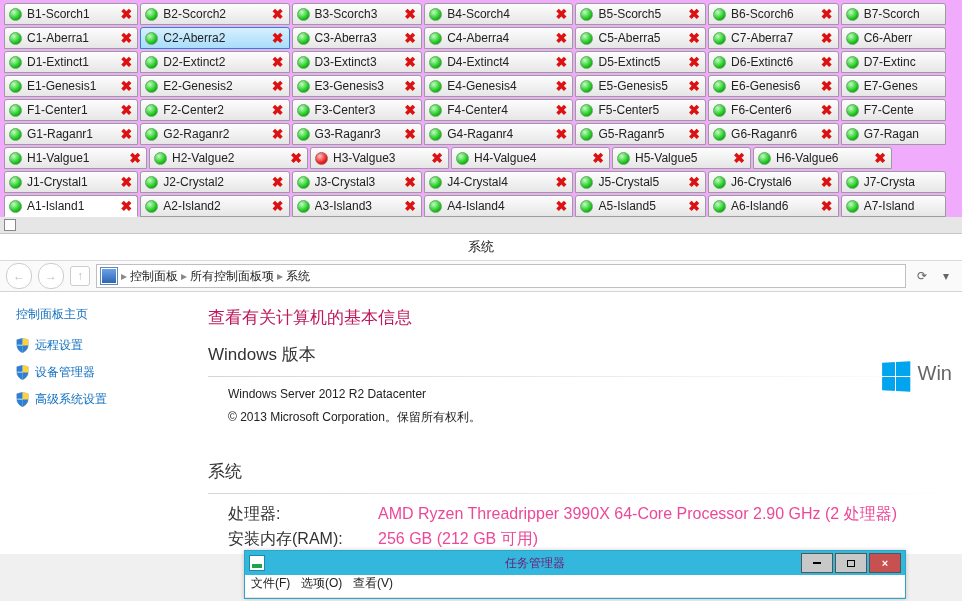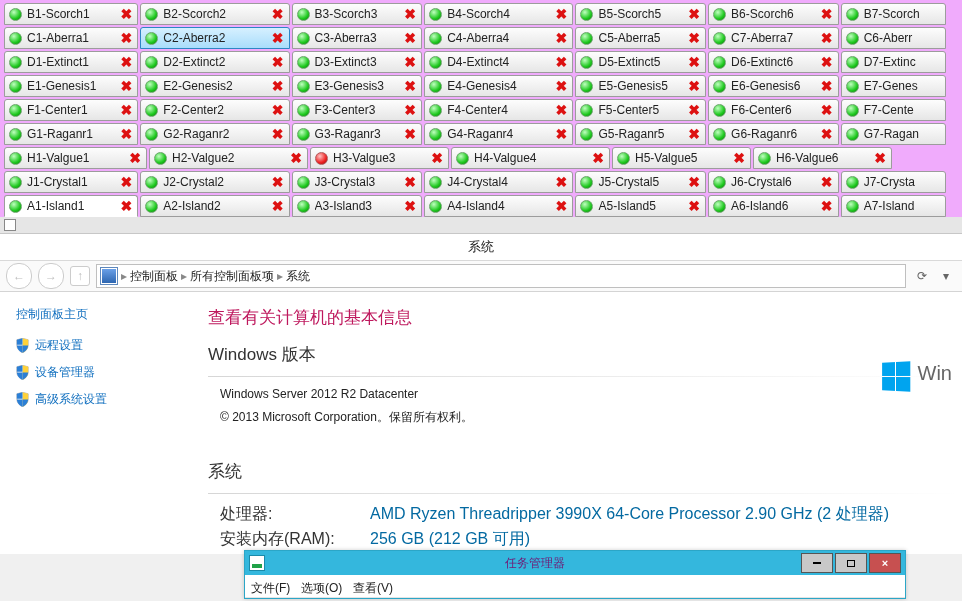--- a/index.html
+++ b/index.html
@@ -38,42 +38,42 @@
   .nav-ic{width:20px;height:20px;display:flex;align-items:center;justify-content:center;color:#666}
   .body{display:flex}
   .sidebar{width:200px;padding:14px 16px;box-sizing:border-box}
   .sidebar-head{color:#106fbf;font-size:12px;margin-bottom:14px}
   .side-link{display:flex;align-items:center;gap:6px;color:#106fbf;margin-bottom:10px;cursor:pointer;font-size:12px}
   .shield{width:13px;height:15px;position:relative}
   .shield svg{width:13px;height:15px;display:block}
   .main{flex:1;padding:14px 0 0 8px;position:relative}
   .h1{color:#be185d;font-size:17px;margin-bottom:14px}
   .section-head{font-size:17px;margin:10px 0;color:#333}
-  .indent{margin-left:12px}
+  .indent{margin-left:20px}
   .hr{height:1px;background:linear-gradient(to right,#d6d6d6,rgba(0,0,0,0));margin:4px 0 10px}
   .kv{display:flex;margin:4px 0;font-size:16px}
   .kv .k{width:150px;color:#333}
-  .kv .v{color:#0369a1}
+  .kv .v{color:#ec4899}
   .win-logo{position:absolute;right:10px;top:70px;display:flex;gap:8px}
   .win-logo .sq{display:grid;grid-template-columns:14px 14px;grid-template-rows:14px 14px;gap:1px;transform:perspective(70px) rotateY(-14deg)}
   .win-logo .sq div{background:#00a4ef}
   .win-logo span{font-size:20px;color:#666}
   
   .tm{position:absolute;left:244px;top:550px;width:660px;border:1px solid #2ba6c7;background:#fff;box-shadow:0 0 4px rgba(0,0,0,.2)}
   .tm-title{height:24px;background:#34b7dd;display:flex;align-items:center;padding:0 4px}
   .tm-title .ic{width:14px;height:14px;background:#fff;border:1px solid #1b8aa9;margin-right:6px;position:relative}
   .tm-title .ic:after{content:"";position:absolute;left:2px;right:2px;bottom:2px;height:4px;background:#21a248}
   .tm-title .txt{flex:1;text-align:center;font-size:12px;color:#701a75}
   .tm-btns{display:flex}
   .tm-btn{width:30px;height:18px;margin-left:2px;display:flex;align-items:center;justify-content:center;border:1px solid #555;background:#c8c8c8;font-size:11px;font-family:Arial}
   .tm-btn.min:after{content:"";width:8px;height:1.5px;background:#000}
   .tm-btn.max{position:relative}
   .tm-btn.max:after{content:"";width:8px;height:7px;border:1.5px solid #000;box-sizing:border-box}
   .tm-btn.close{background:#c75050;color:#fff;font-weight:bold}
-  .tm-menu{height:22px;display:flex;align-items:flex-end;padding:0 6px;gap:2px;font-size:12px;background:#fff;border-bottom:1px solid #e4e4e4}
+  .tm-menu{height:22px;display:flex;align-items:flex-start;padding:0 6px;gap:2px;font-size:12px;background:#fff;border-bottom:1px solid #e4e4e4}
 </style>
 </head>
 <body>
 
 <div class="tab-area">
   <div class="tab-grid" id="tab-grid">
       <div class="tab-row">
         <div class="tab col0">
           <span class="led"></span>
           <span class="tab-label">B1-Scorch1</span>

